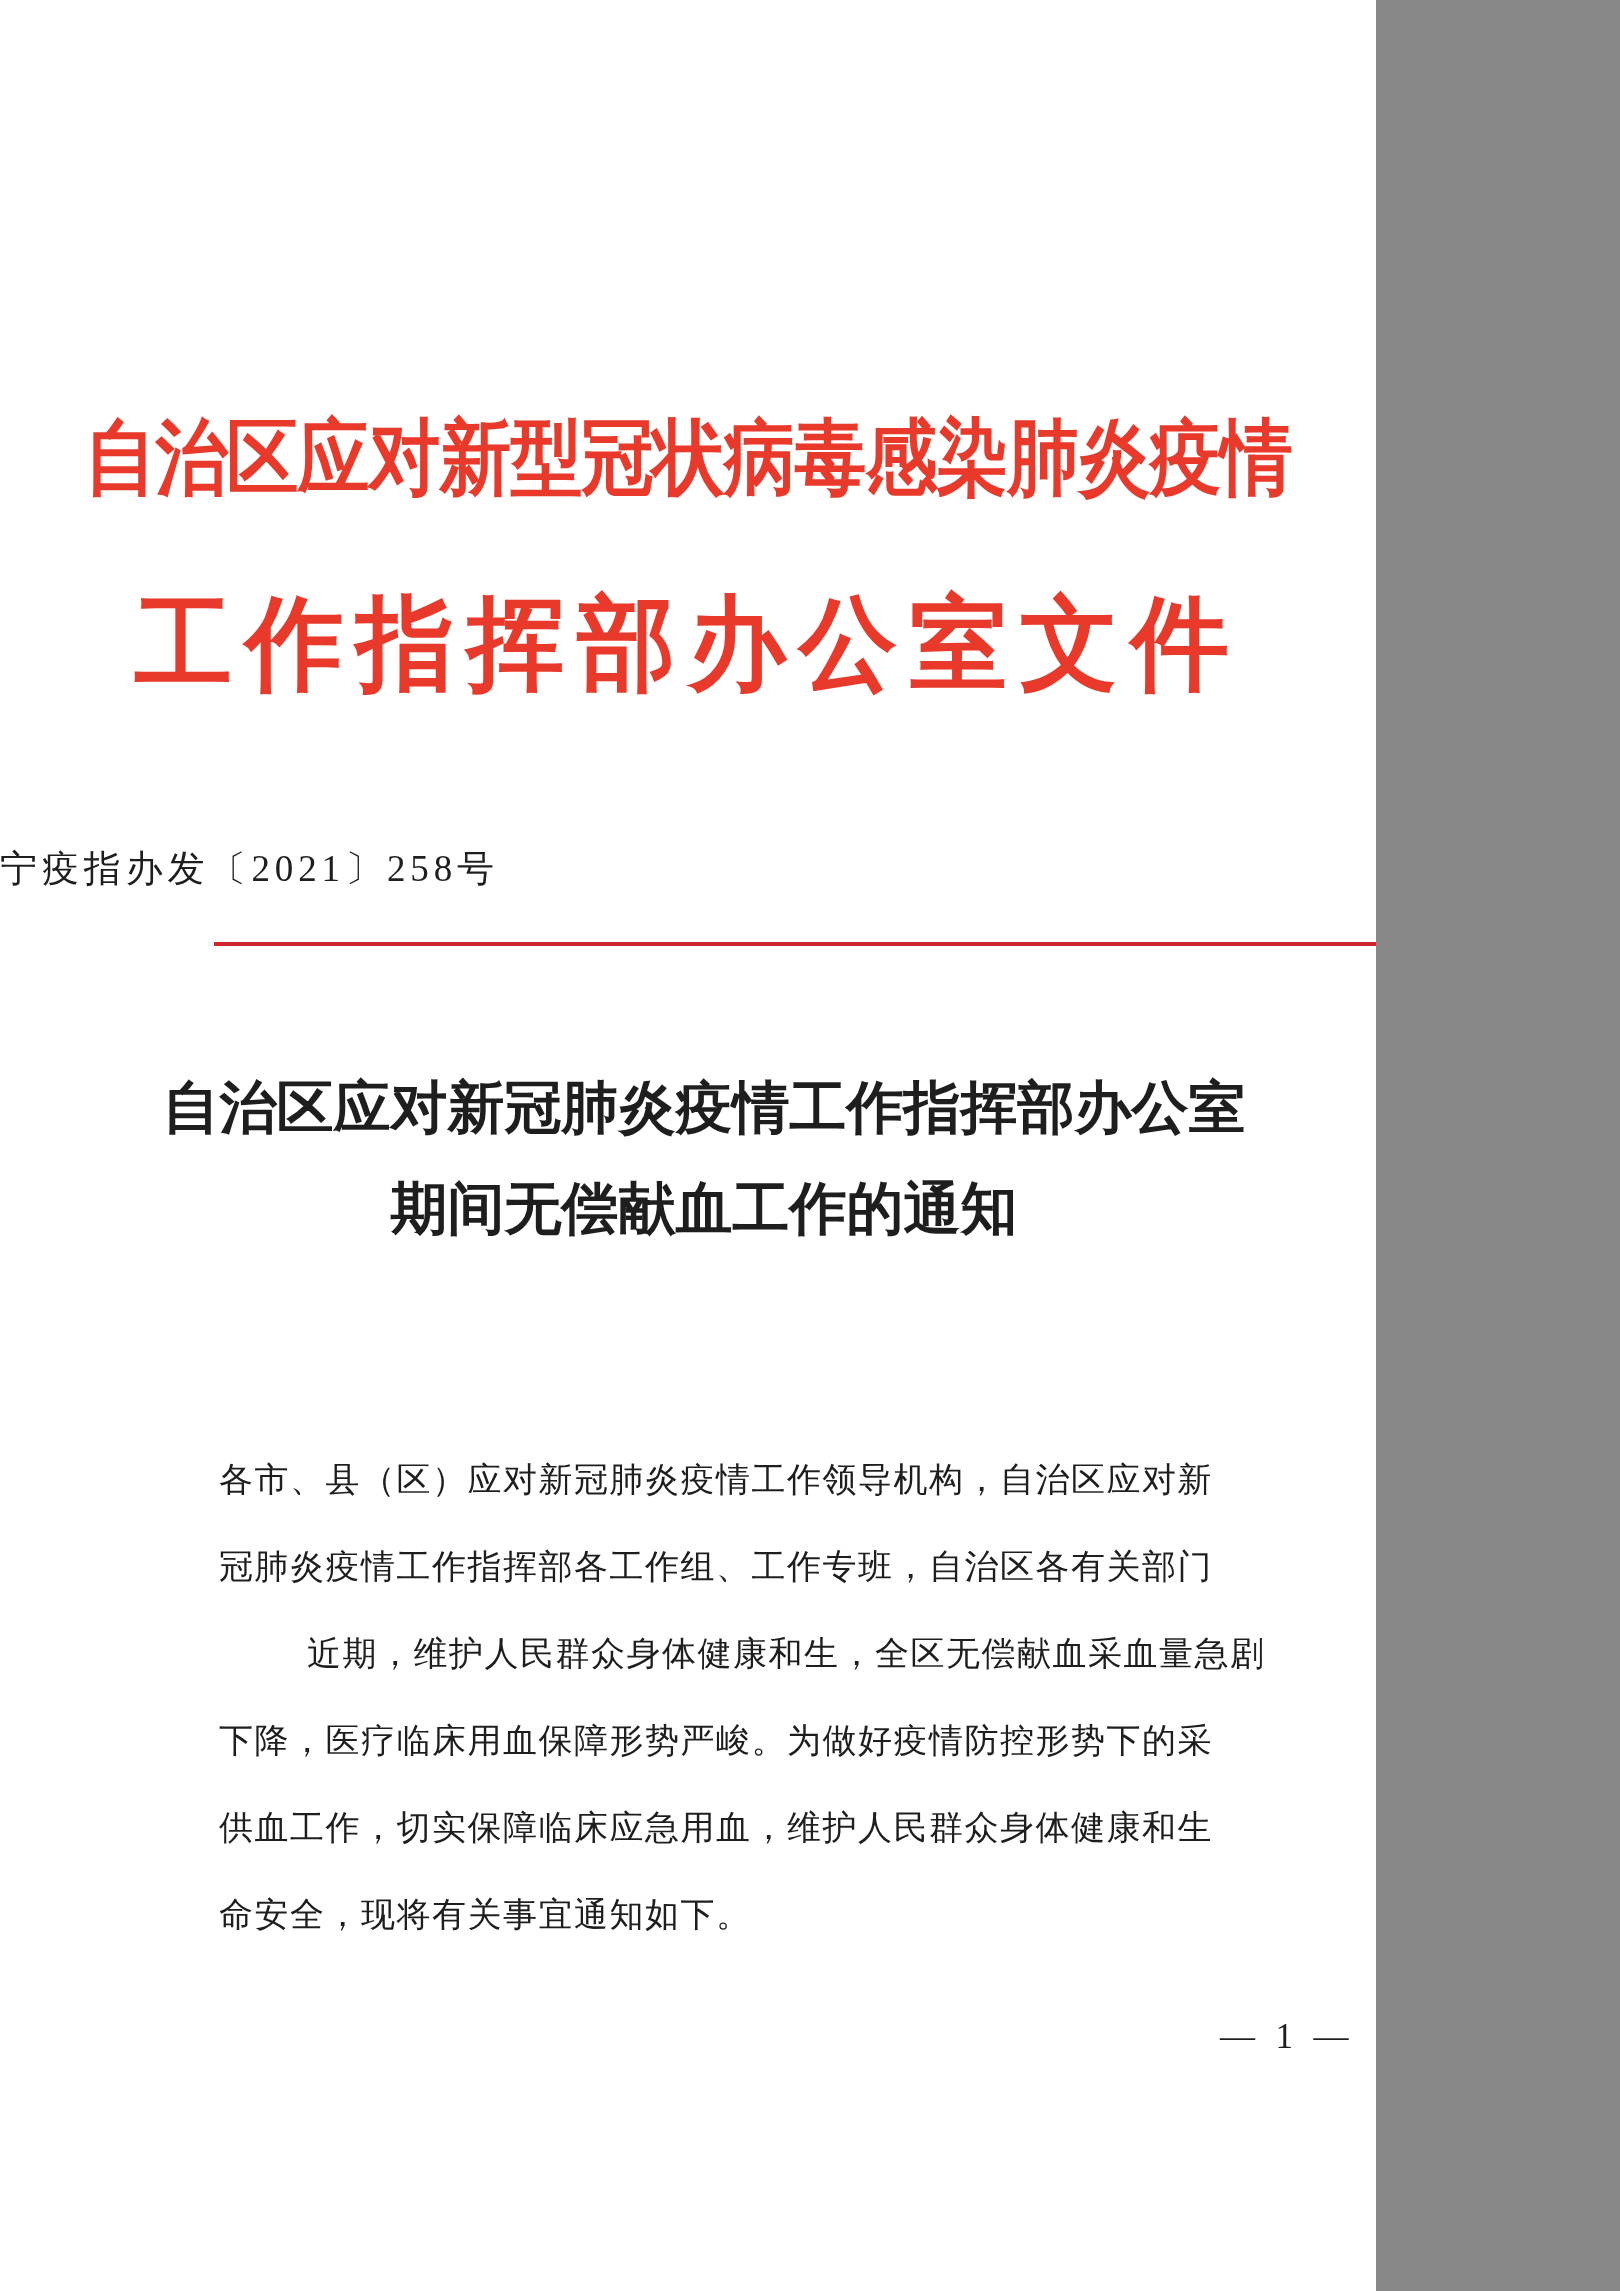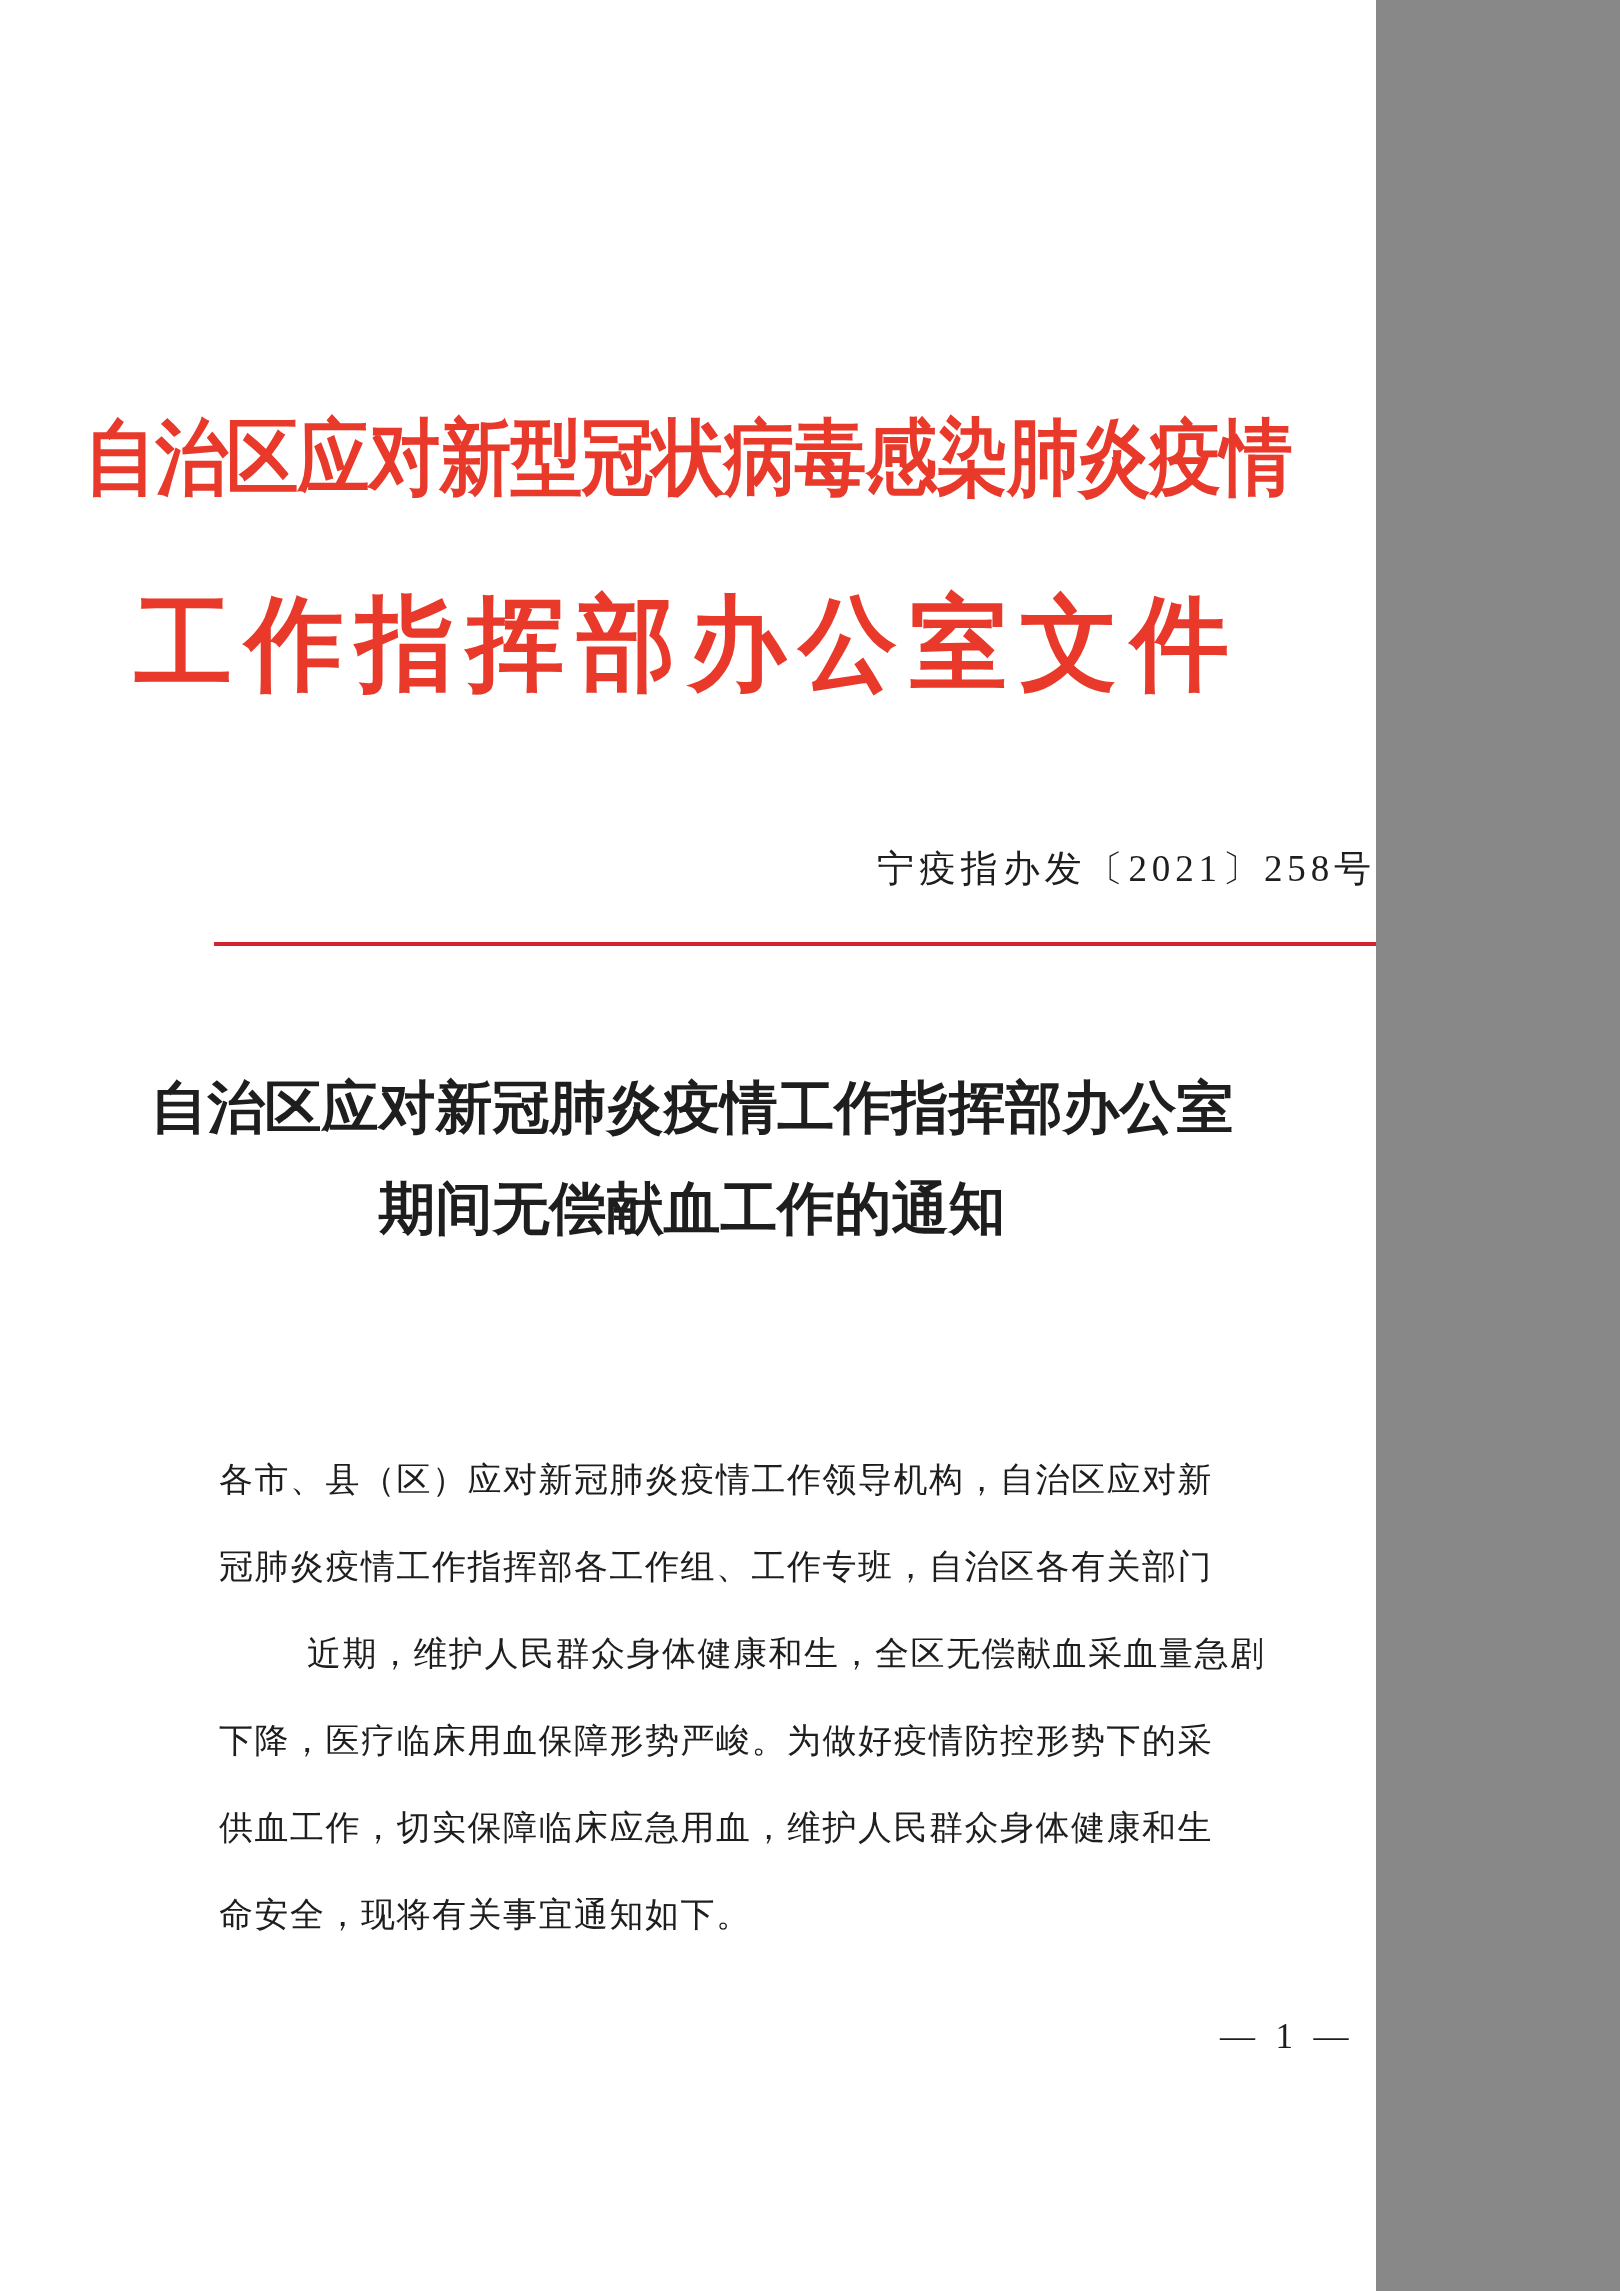--- a/index.html
+++ b/index.html
@@ -35,35 +35,35 @@
     font-size:98px;font-weight:bold;
     letter-spacing:12.7px;
     line-height:137px;
     color:var(--accent-red);
     transform:scaleY(1.05);
     transform-origin:center center;
     white-space:nowrap;
   }
   .doc-number{
     position:absolute;top:839px;left:0;width:100%;
-    text-align:right;
+    text-align:left;
     font-size:37px;font-weight:normal;
     letter-spacing:4.9px;
     line-height:59px;
     color:var(--text-black);
     white-space:nowrap;
   }
   .red-rule{
     position:absolute;top:942px;left:214px;
     width:1196px;height:3.9px;
     background:var(--rule-red);
   }
   
   .doc-title{
-    position:absolute;top:1057px;left:4px;width:100%;
+    position:absolute;top:1057px;left:16px;width:100%;
     text-align:center;
   }
   .doc-title .t-line{
     font-size:57px;font-weight:bold;
     line-height:101px;
     letter-spacing:0px;
     white-space:nowrap;
   }
   
   .body-text{

